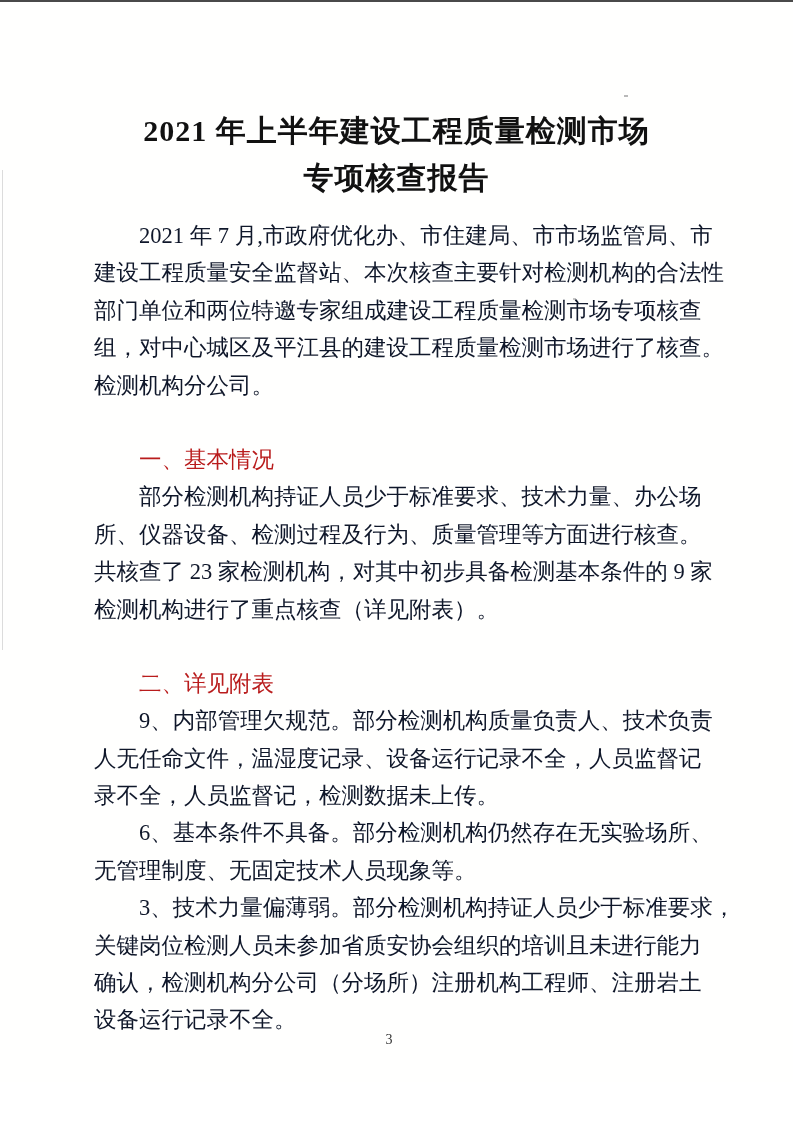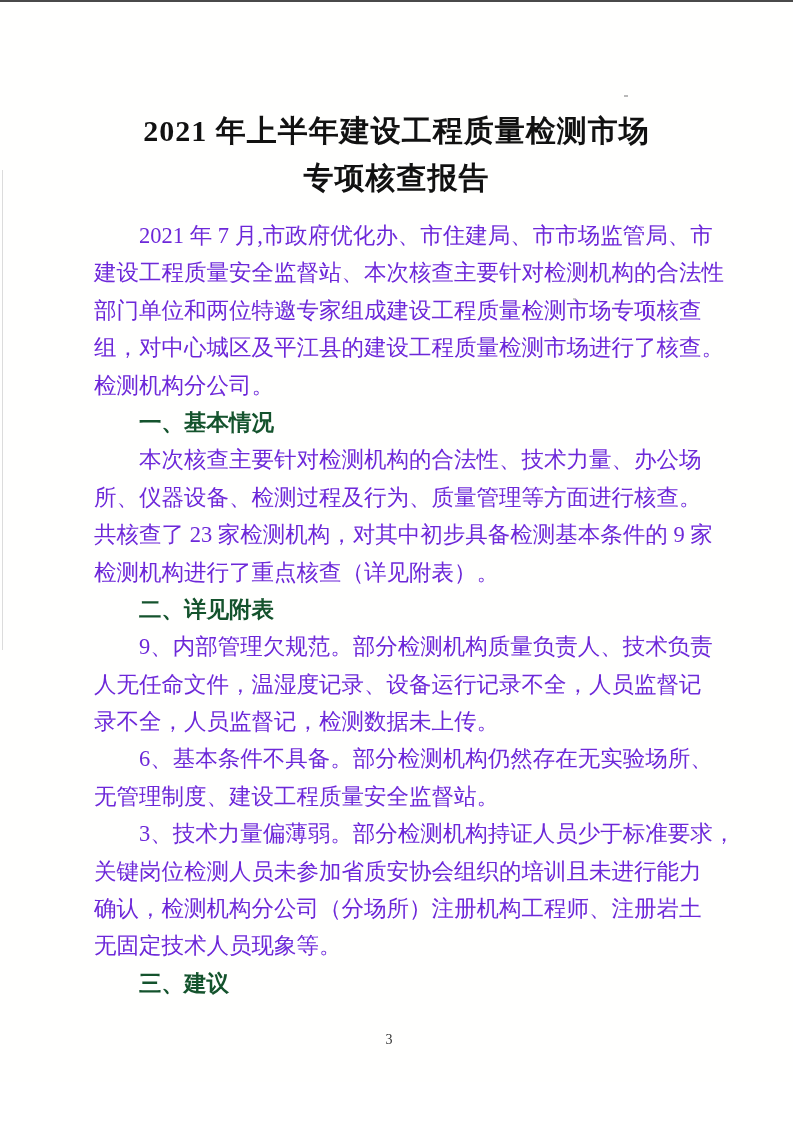--- a/index.html
+++ b/index.html
@@ -61,33 +61,34 @@
     left: 94px;
     width: 606px;
   }
   .line {
     height: 37.4px;
     line-height: 37.4px;
     font-size: 22.5px;
     white-space: nowrap;
     text-align: justify;
     text-align-last: justify;
-    color: #6d28d9;
+    color: #0f172a;
   }
   .line.para-end,
   .line.heading {
     text-align-last: left;
   }
   .line.first {
     text-indent: 2em;
   }
   .line.heading {
     font-family: "Liberation Sans", "DejaVu Sans", sans-serif;
-    font-weight: 700;
-    color: #14532d;
+    font-weight: 400;
+    color: #b91c1c;
+    margin-top: 37px;
   }
   
   .page-number {
     position: absolute;
     top: 1030px;
     left: 0;
     width: 778px;
     text-align: center;
     font-size: 14px;
     line-height: 20px;
@@ -109,32 +110,32 @@
     <div>专项核查报告</div>
   </div>
 
   <div class="doc-body" id="doc-body">
       <div class="line first">2021 年 7 月,市政府优化办、市住建局、市市场监管局、市</div>
       <div class="line">建设工程质量安全监督站、本次核查主要针对检测机构的合法性</div>
       <div class="line">部门单位和两位特邀专家组成建设工程质量检测市场专项核查</div>
       <div class="line">组，对中心城区及平江县的建设工程质量检测市场进行了核查。</div>
       <div class="line para-end">检测机构分公司。</div>
       <div class="line heading first">一、基本情况</div>
-      <div class="line first">本次核查主要针对检测机构的合法性、技术力量、办公场</div>
+      <div class="line first">部分检测机构持证人员少于标准要求、技术力量、办公场</div>
       <div class="line">所、仪器设备、检测过程及行为、质量管理等方面进行核查。</div>
       <div class="line">共核查了 23 家检测机构，对其中初步具备检测基本条件的 9 家</div>
       <div class="line para-end">检测机构进行了重点核查（详见附表）。</div>
       <div class="line heading first">二、详见附表</div>
       <div class="line first">9、内部管理欠规范。部分检测机构质量负责人、技术负责</div>
       <div class="line">人无任命文件，温湿度记录、设备运行记录不全，人员监督记</div>
       <div class="line para-end">录不全，人员监督记，检测数据未上传。</div>
       <div class="line first">6、基本条件不具备。部分检测机构仍然存在无实验场所、</div>
-      <div class="line para-end">无管理制度、建设工程质量安全监督站。</div>
+      <div class="line para-end">无管理制度、无固定技术人员现象等。</div>
       <div class="line first">3、技术力量偏薄弱。部分检测机构持证人员少于标准要求，</div>
       <div class="line">关键岗位检测人员未参加省质安协会组织的培训且未进行能力</div>
       <div class="line">确认，检测机构分公司（分场所）注册机构工程师、注册岩土</div>
-      <div class="line para-end">无固定技术人员现象等。</div>
+      <div class="line para-end">设备运行记录不全。</div>
       <div class="line heading first">三、建议</div>
     </div>
 
   <div class="page-number">3</div>
 
 </div>
 
 </body></html>

